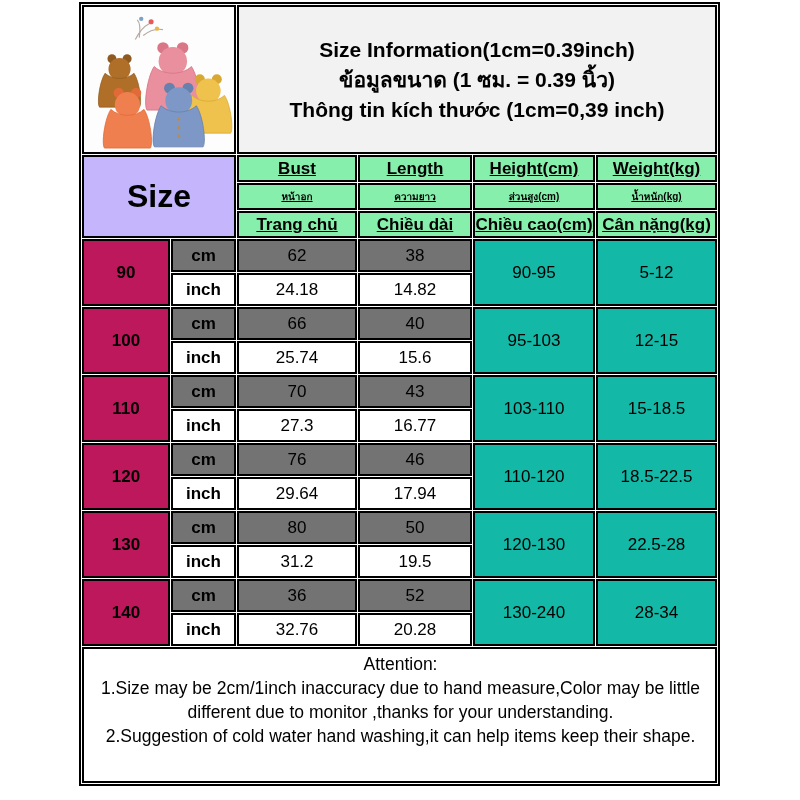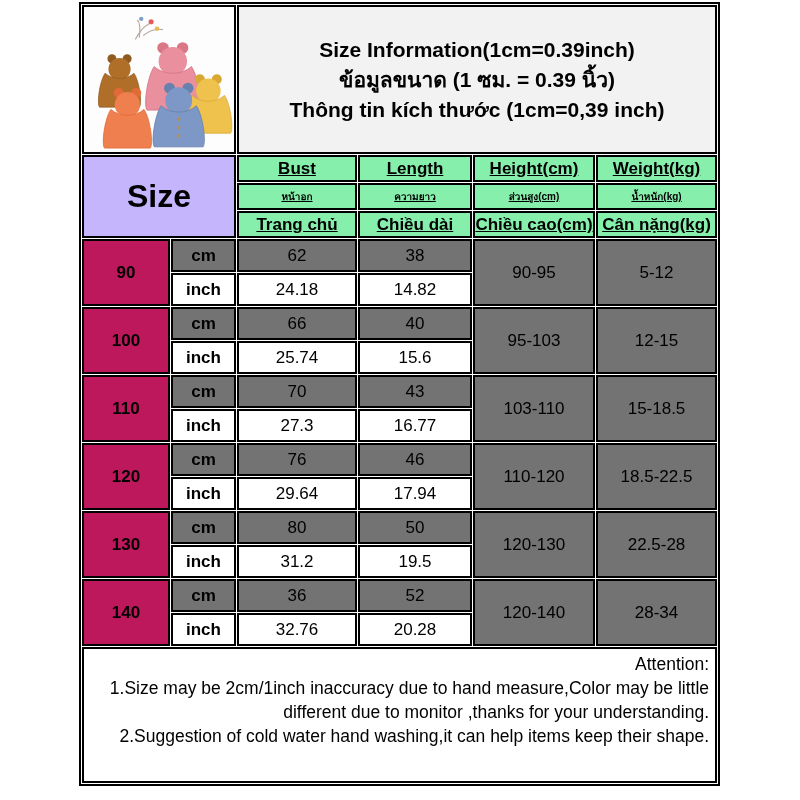--- a/index.html
+++ b/index.html
@@ -18,22 +18,22 @@
   .photo-cell svg{display:block;width:100%;height:100%;}
   .title-cell{background:#f2f2f2;font-weight:bold;font-size:21px;line-height:30px;}
   .corner{background:#c4b5fd;font-weight:bold;font-size:32px;}
   .hdr{background:#86efac;font-weight:bold;font-size:17px;text-decoration:underline;}
   .hdr-th{font-size:10px;text-align:center;}
   .c-size{background:#be185d;font-weight:bold;font-size:17px;}
   .c-unit{font-weight:bold;font-size:17px;}
   .bg-cm{background:#737373;}
   .bg-in{background:#ffffff;margin-top:24px;}
   .c-num{font-size:17px;font-weight:normal;}
-  .c-merge{background:#737373;font-size:17px;font-weight:normal;}
-  .attention-cell{text-align:right;vertical-align:top;background:#fff;
+  .c-merge{background:#14b8a6;font-size:17px;font-weight:normal;}
+  .attention-cell{text-align:center;vertical-align:top;background:#fff;
                   font-size:17.5px;line-height:24px;padding:3px 6px 0 8px;}
 </style>
 </head>
 <body>
 
 <div class="canvas">
   <table class="sheet">
     <colgroup>
       <col style="width:88px">
         <col style="width:65px">
@@ -191,21 +191,21 @@
       <td class="c-unit bg-in">inch</td>
       <td class="c-num bg-in">31.2</td>
       <td class="c-num bg-in">19.5</td>
     </tr>
 
     <tr class="h-data">
       <td class="c-size" rowspan="2">140</td>
       <td class="c-unit bg-cm">cm</td>
       <td class="c-num bg-cm">36</td>
       <td class="c-num bg-cm">52</td>
-      <td class="c-merge" rowspan="2">120-140</td>
+      <td class="c-merge" rowspan="2">130-240</td>
       <td class="c-merge" rowspan="2">28-34</td>
     </tr>
     <tr class="h-data">
       <td class="c-unit bg-in">inch</td>
       <td class="c-num bg-in">32.76</td>
       <td class="c-num bg-in">20.28</td>
     </tr>
 
     <tr class="h-note">
       <td class="attention-cell" colspan="6">

